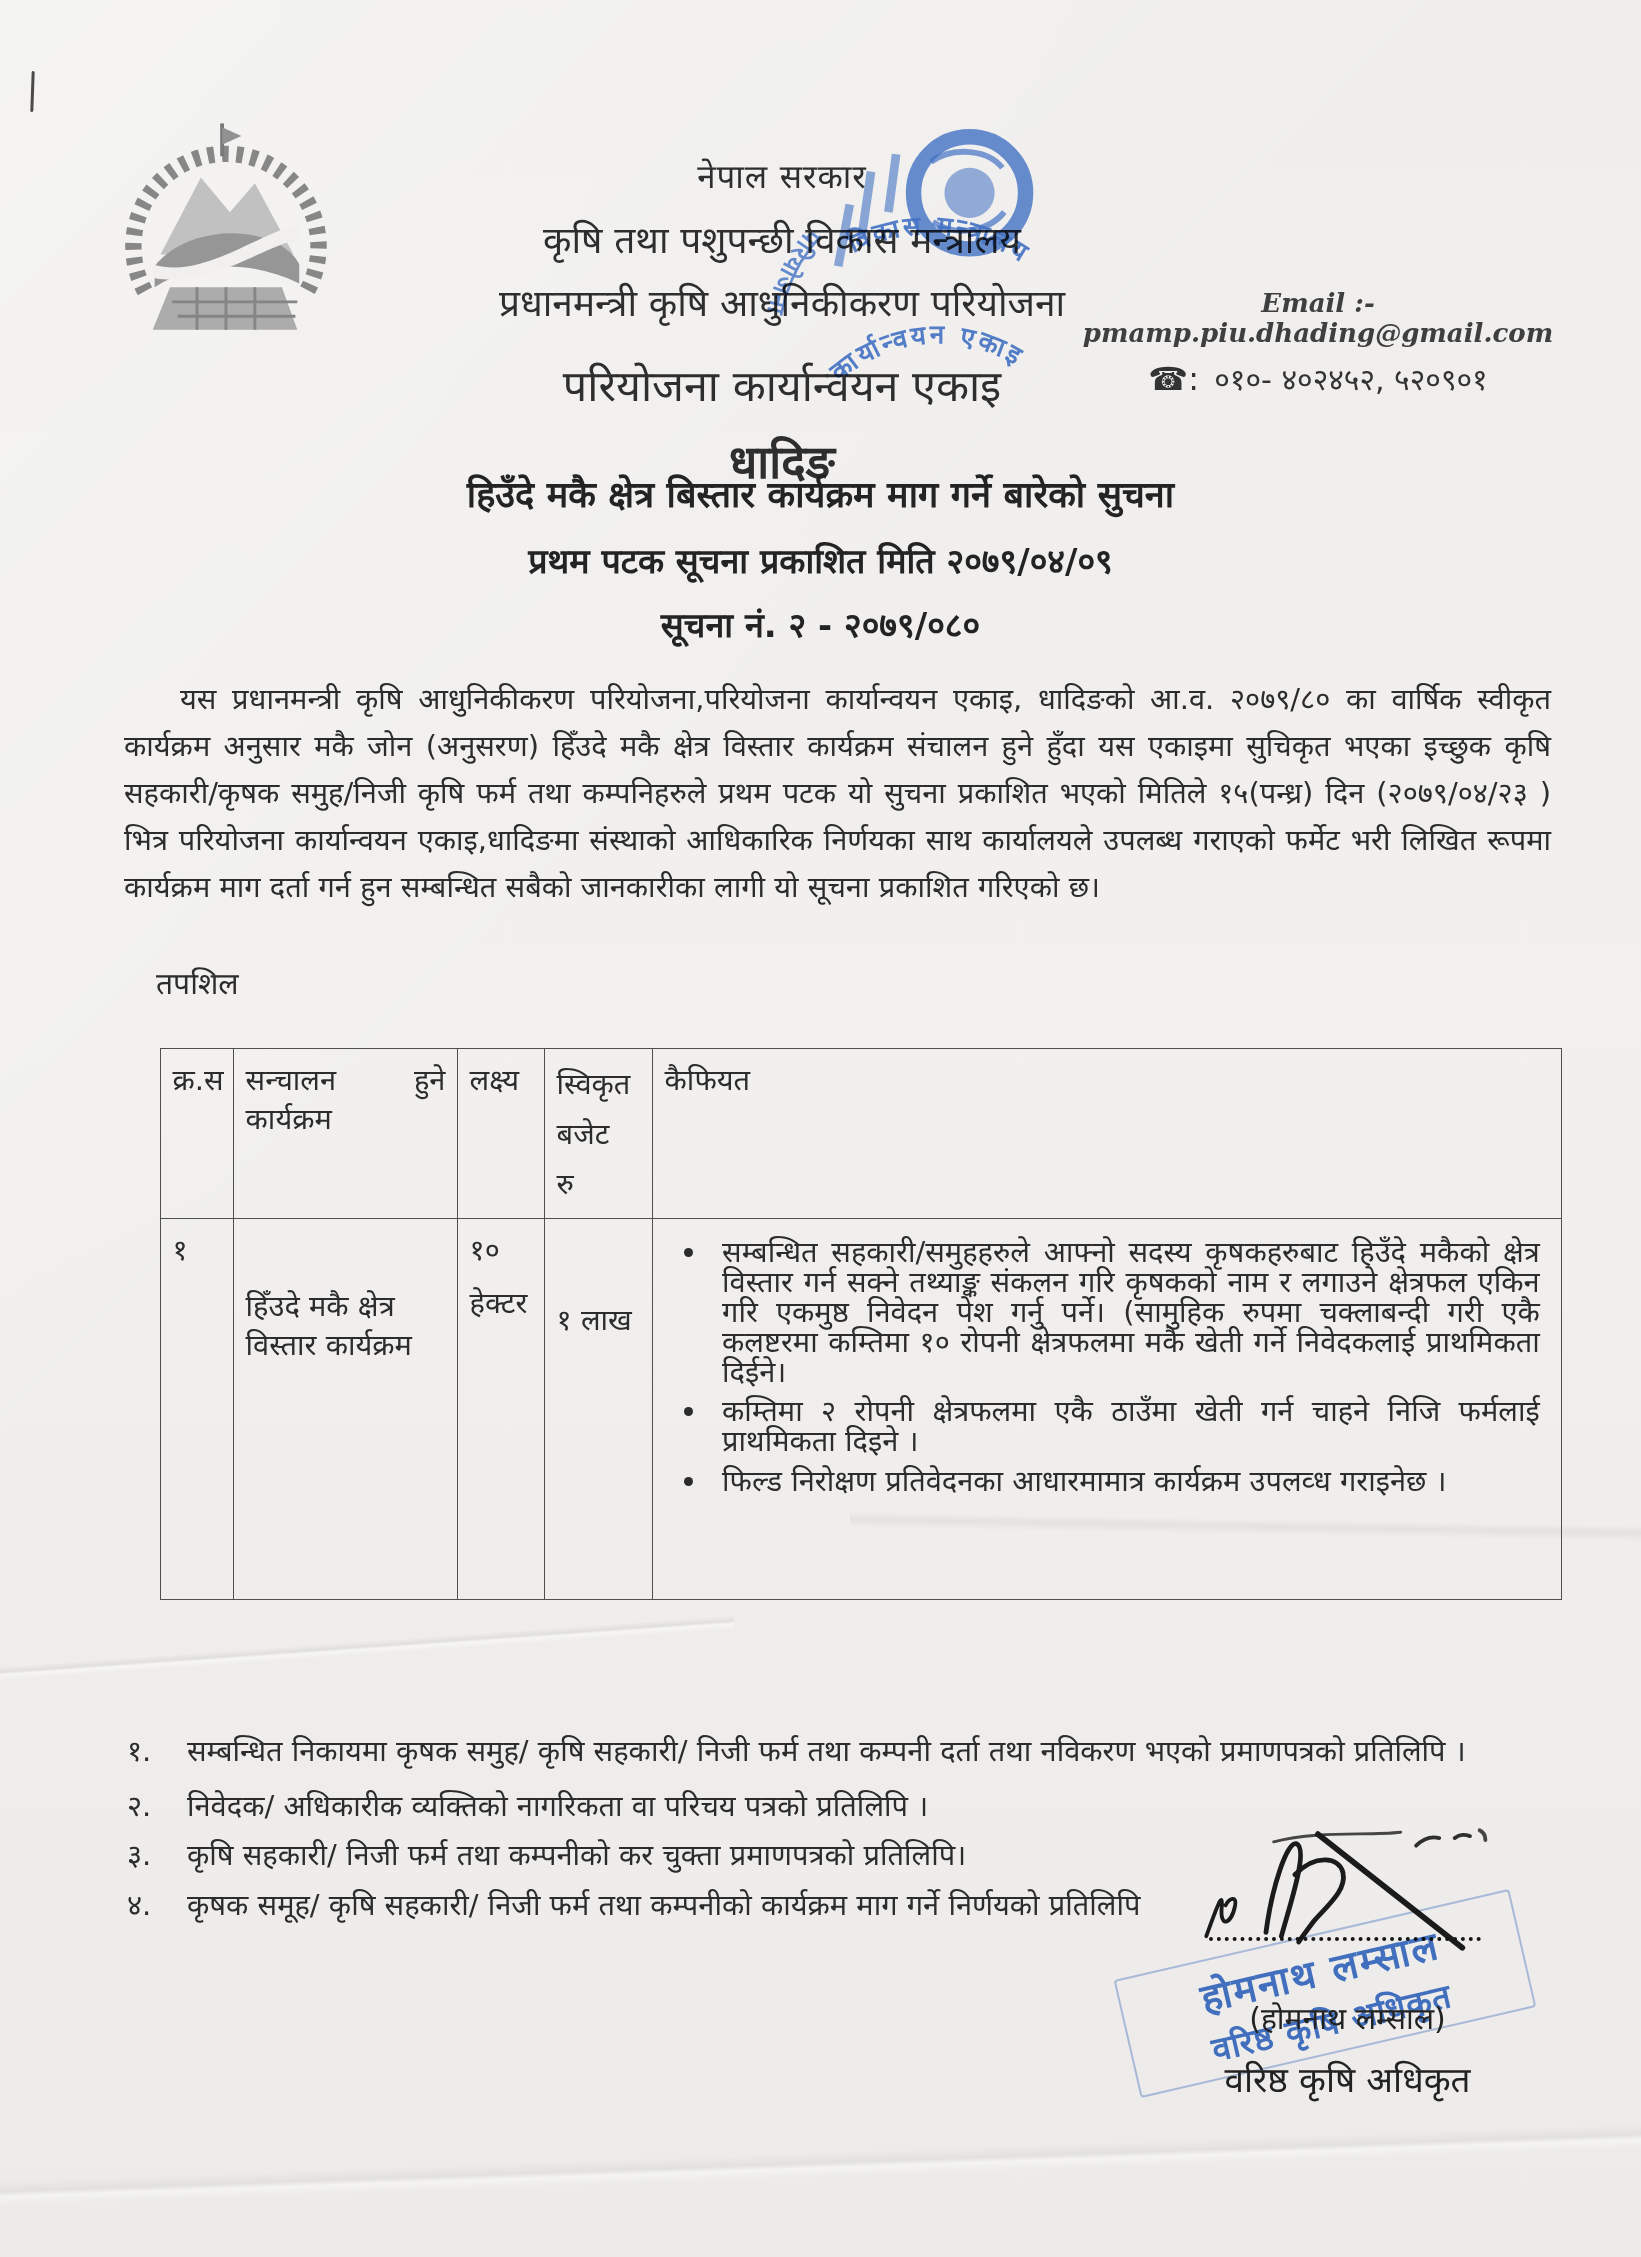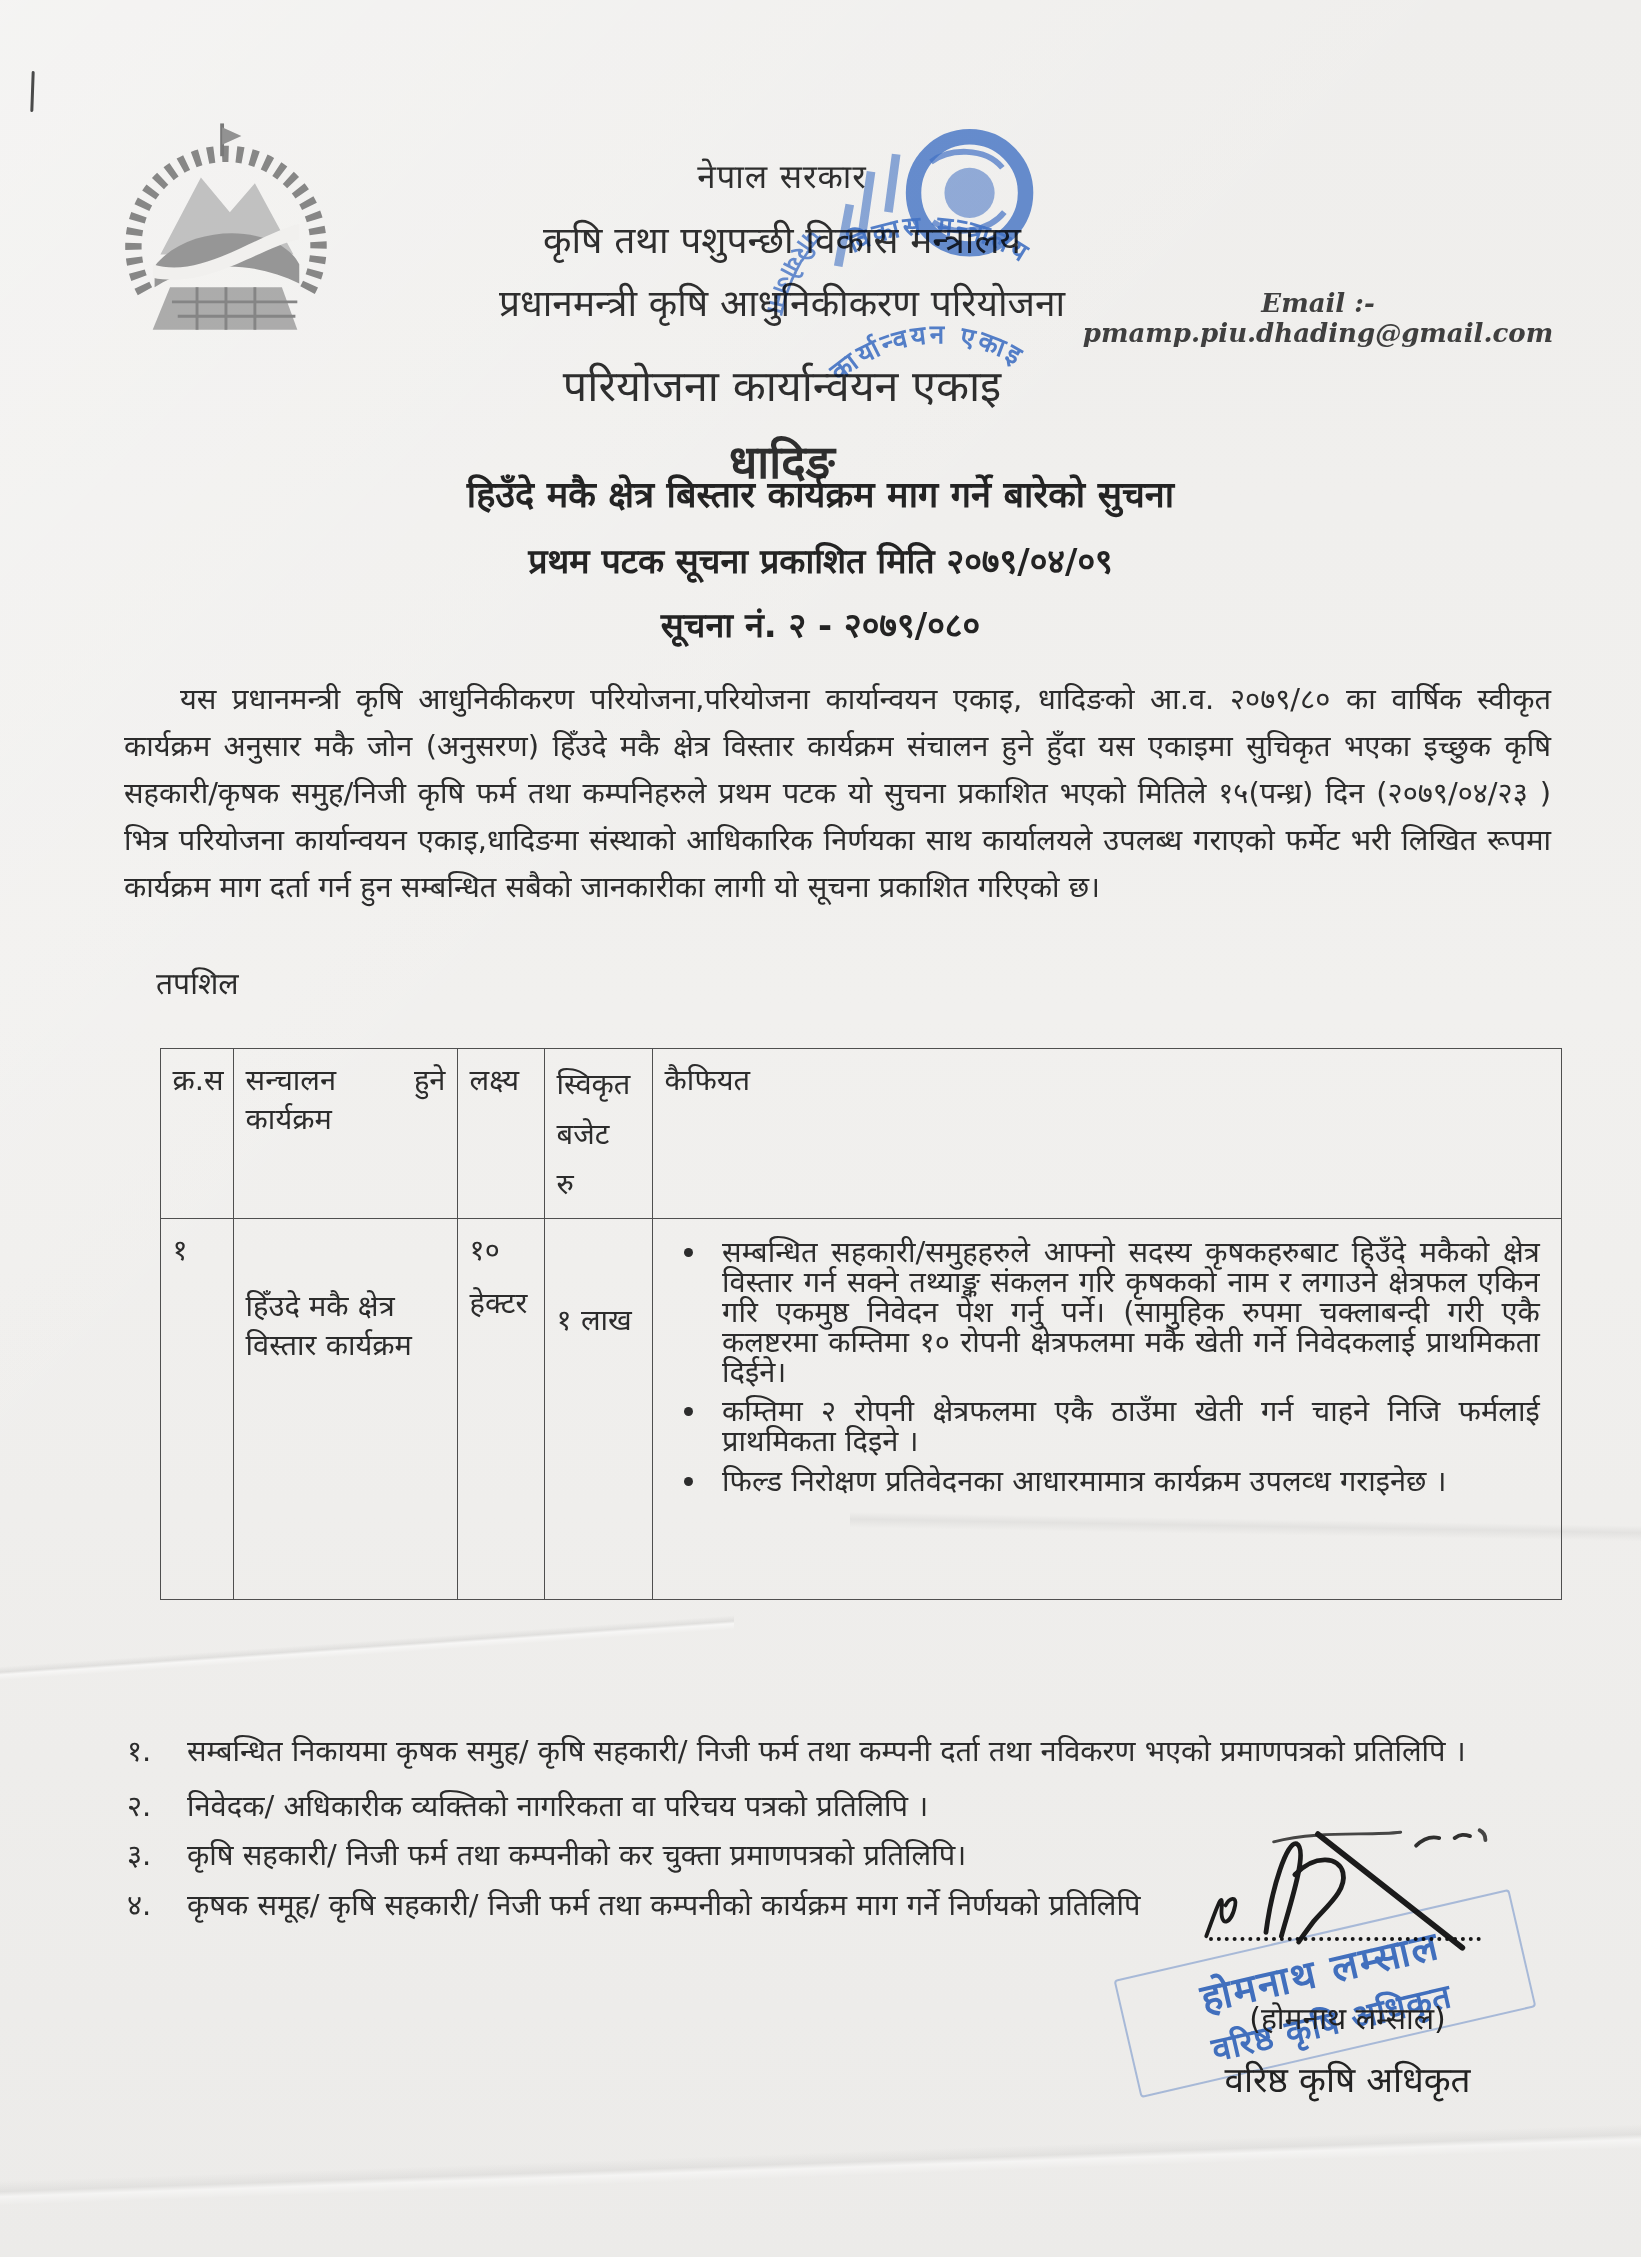--- a/index.html
+++ b/index.html
@@ -105,20 +105,24 @@
     <div class="l2">कृषि तथा पशुपन्छी विकास मन्त्रालय</div>
     <div class="l3">प्रधानमन्त्री कृषि आधुनिकीकरण परियोजना</div>
     <div class="l4">परियोजना कार्यान्वयन एकाइ</div>
     <div class="l5">धादिङ</div>
   </div>
 
   <div class="contact">
     <div class="email">
       <span>Email :-</span>
       <span>pmamp.piu.dhading@gmail.com</span>
+    </div>
+    <div class="phone">
+      <span class="ph-icon">☎:</span>
+      <span>०१०- ४०२४५२, ५२०९०१</span>
     </div>
   </div>
 
   <svg class="top-stamp" viewBox="0 0 390 380">
     <defs>
       <path id="arc1" d="M 52,248 A 168,168 0 0 1 348,206"></path>
       <path id="arc2" d="M 96,118 A 175,175 0 0 0 42,272"></path>
       <path id="arc3" d="M 86,330 A 150,150 0 0 1 330,296"></path>
     </defs>
     <circle cx="252" cy="92" r="58" fill="none" stroke="#2c66cc" stroke-width="16" opacity=".8"></circle>

